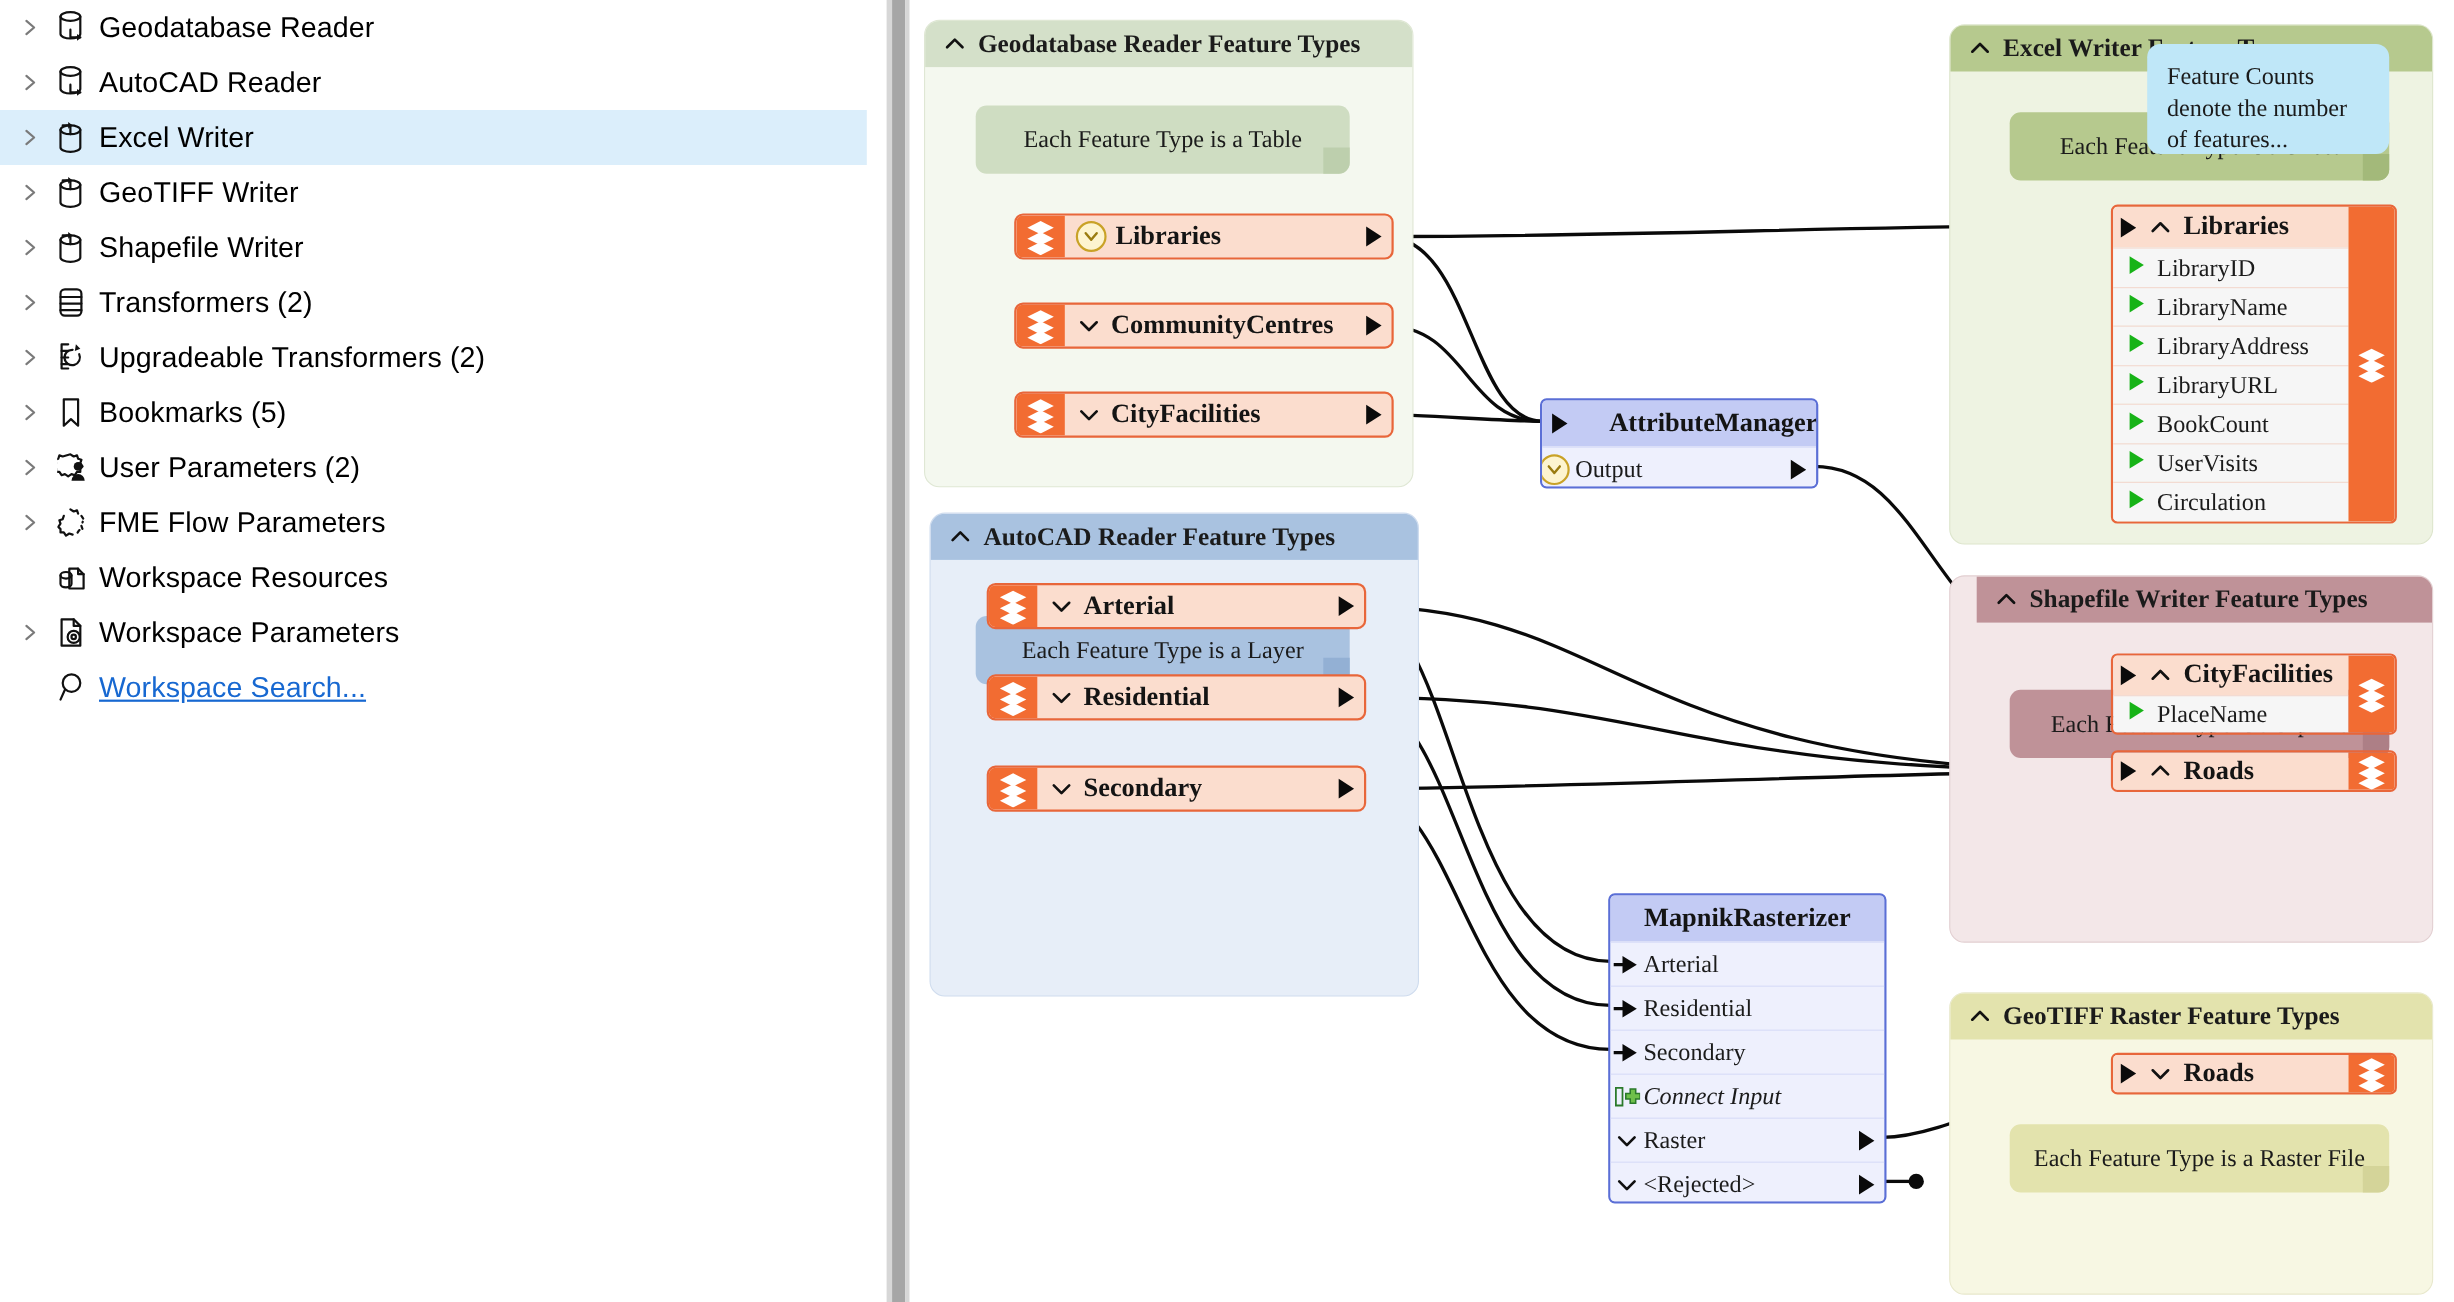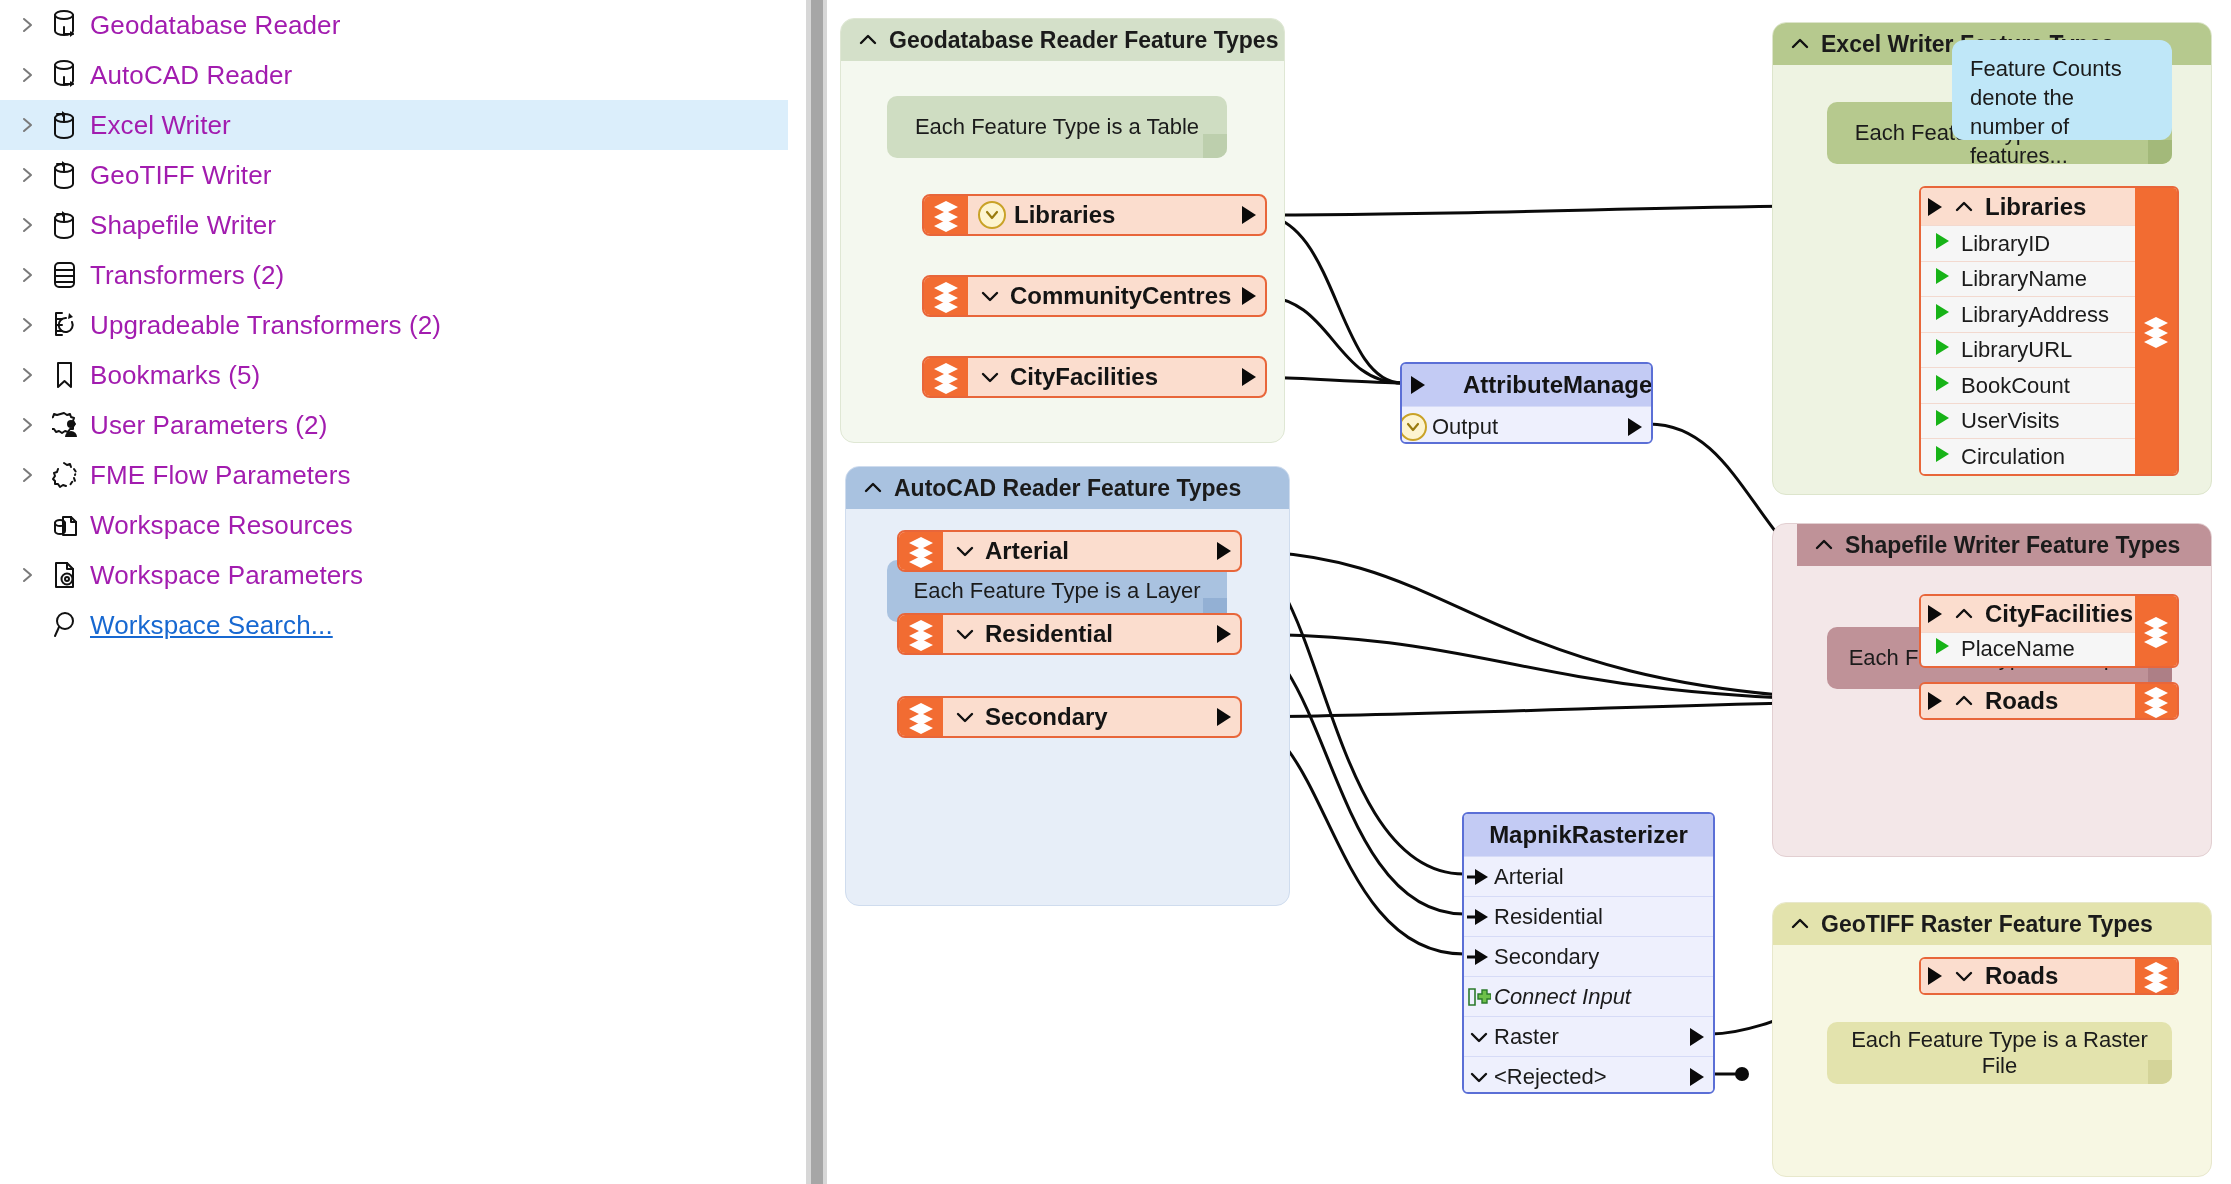--- a/index.html
+++ b/index.html
@@ -31,21 +31,21 @@
     color: #7a7a7a;
   }
   .nav-chevron svg { display: block; }
   .nav-icon {
     width: 46px; min-width: 46px; height: 50px;
     display: flex; align-items: center; justify-content: center;
     color: #111;
   }
   .nav-label {
     font-size: 26px;
-    color: #a21caf;
+    color: #000000;
     letter-spacing: 0.1px;
     white-space: nowrap;
   }
   .nav-label.link {
     color: #1768d1;
     text-decoration: underline;
   }
 
   
   #panel-edge {
@@ -68,20 +68,21 @@
     width: 4px; height: 1184px;
     background: #d7d7d7;
   }
 
   
   #canvas {
     position: absolute; left: 827px; top: 0;
     width: 1404px; height: 1184px;
     background: #ffffff;
     overflow: hidden;
+    font-family: Liberation Serif, serif;
   }
   #wires { position: absolute; left: 0; top: 0; width: 1404px; height: 1184px; pointer-events: none; }
 
   
   .grp {
     position: absolute;
     border-radius: 14px;
     overflow: hidden;
   }
   .grp-head {

